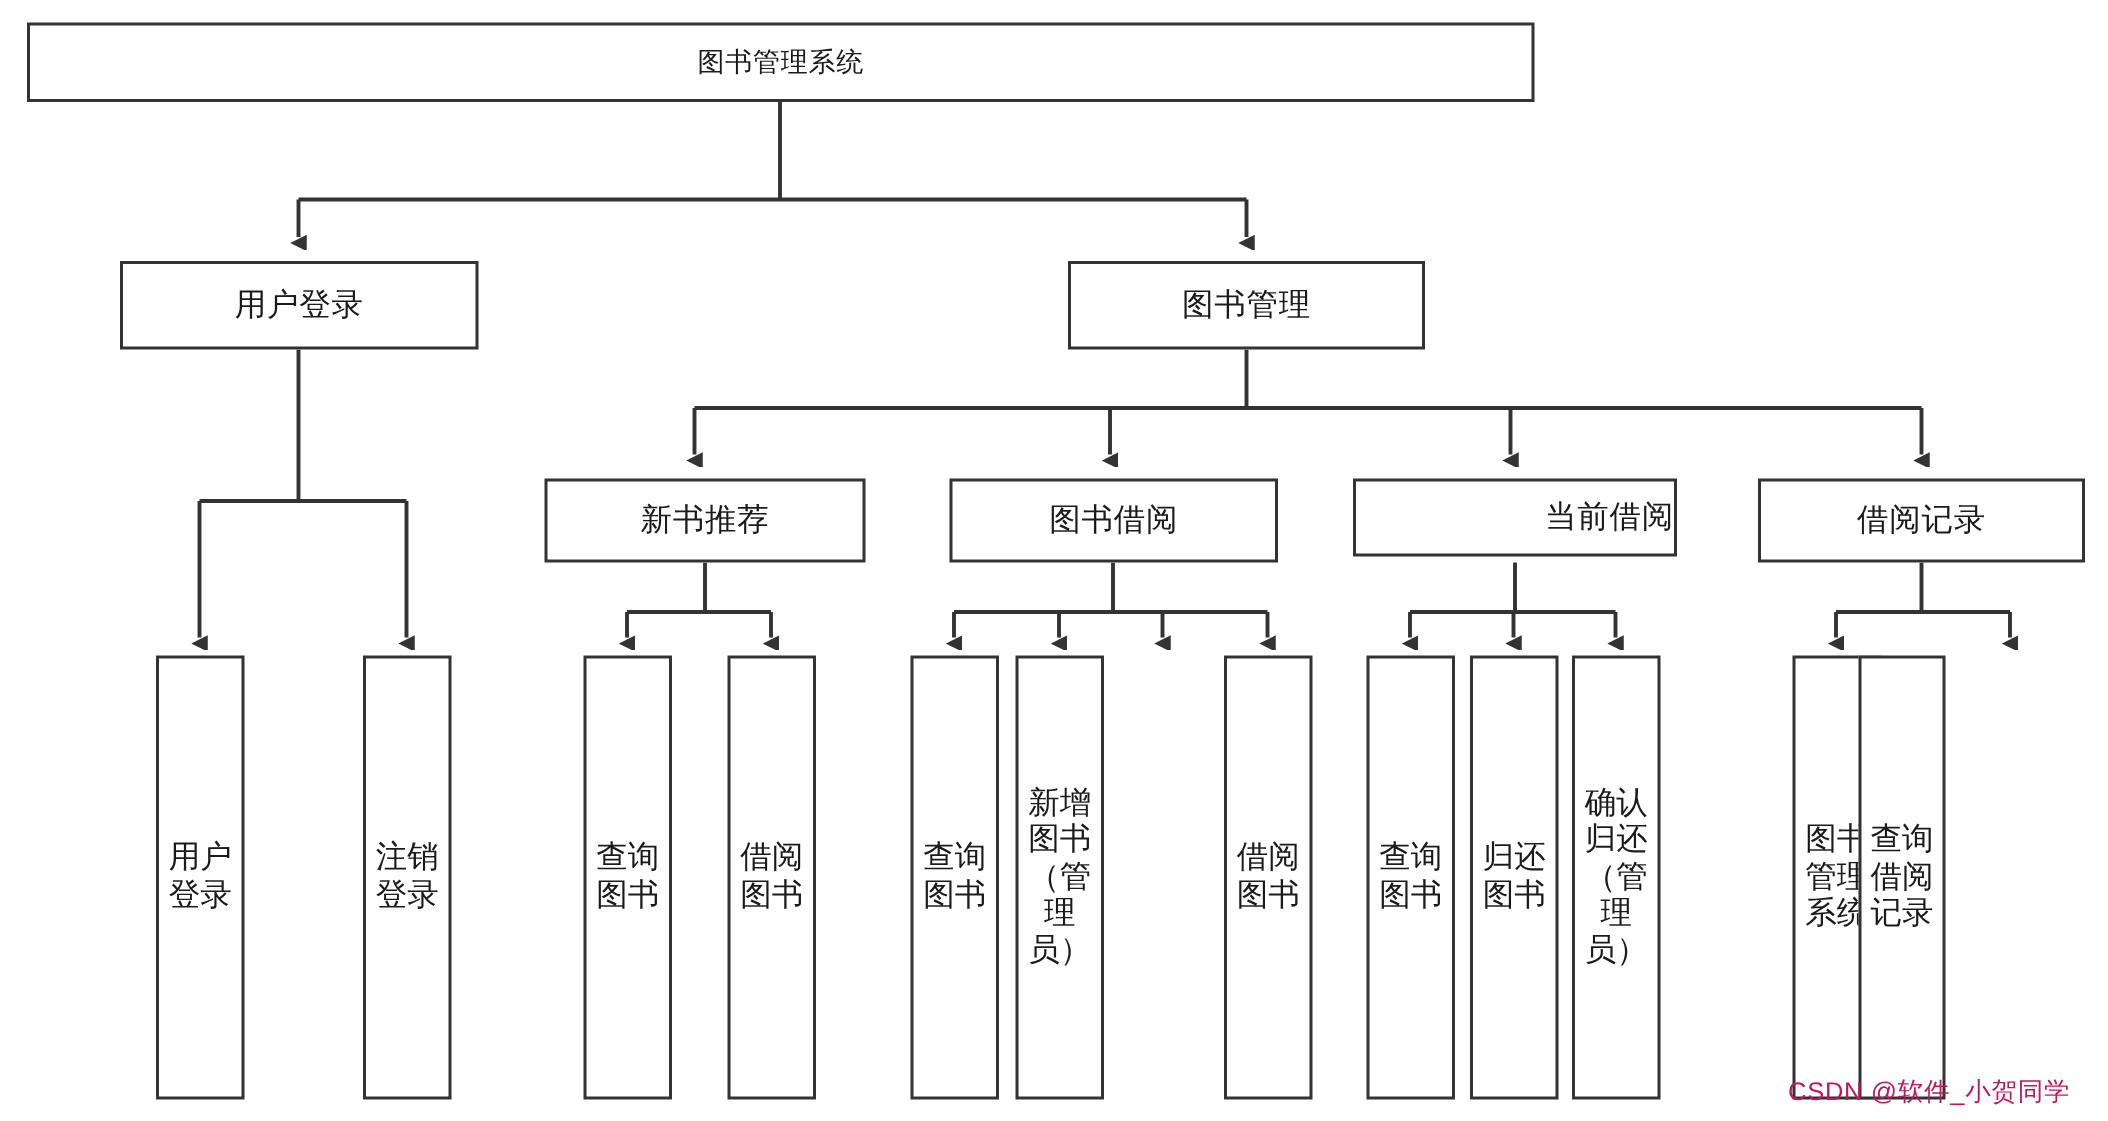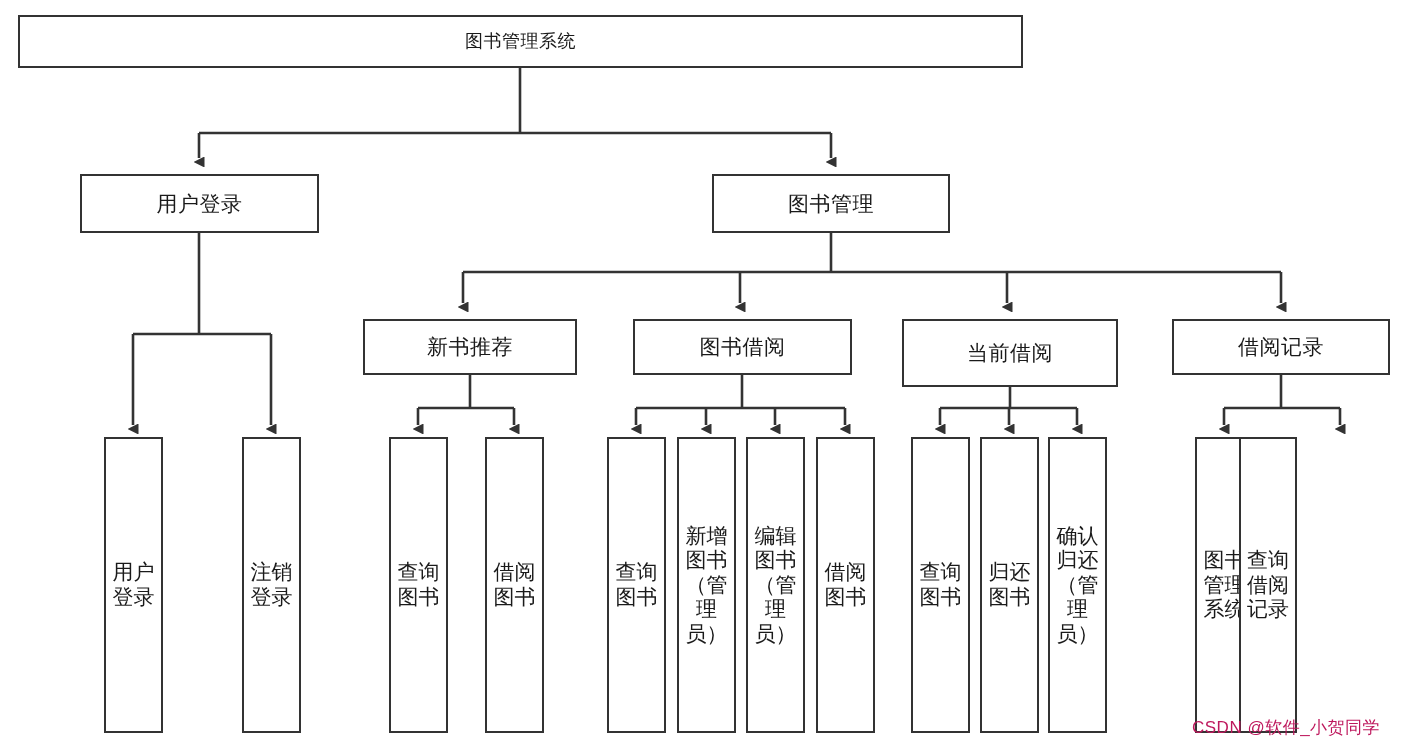--- a/index.html
+++ b/index.html
@@ -134,21 +134,21 @@
   <div class="node horizontal" style="left:712px; top:174px; width:238px; height:59px;">
     <span>图书管理</span>
   </div>
 
   <div class="node horizontal" style="left:363px; top:319px; width:214px; height:56px;">
     <span>新书推荐</span>
   </div>
   <div class="node horizontal" style="left:633px; top:319px; width:219px; height:56px;">
     <span>图书借阅</span>
   </div>
-  <div class="node horizontal" style="left:902px; top:319px; width:216px; height:68px;">
+  <div class="node horizontal" style="left:902px; top:319px; width:216px; height:52px;justify-content:flex-end;">
     <span>当前借阅</span>
   </div>
   <div class="node horizontal" style="left:1172px; top:319px; width:218px; height:56px;">
     <span>借阅记录</span>
   </div>
 
   <div class="node vertical" style="left:104px; top:437px; width:59px; height:296px;">
     <span class="vtext">用户登录</span>
   </div>
   <div class="node vertical" style="left:242px; top:437px; width:59px; height:296px;">
@@ -160,23 +160,20 @@
   </div>
   <div class="node vertical" style="left:485px; top:437px; width:59px; height:296px;">
     <span class="vtext">借阅图书</span>
   </div>
 
   <div class="node vertical" style="left:607px; top:437px; width:59px; height:296px;">
     <span class="vtext">查询图书</span>
   </div>
   <div class="node vertical" style="left:677px; top:437px; width:59px; height:296px;">
     <span class="vtext">新增图书（管理员）</span>
-  </div>
-  <div class="node vertical" style="left:746px; top:437px; width:59px; height:296px;">
-    <span class="vtext">编辑图书（管理员）</span>
   </div>
   <div class="node vertical" style="left:816px; top:437px; width:59px; height:296px;">
     <span class="vtext">借阅图书</span>
   </div>
 
   <div class="node vertical" style="left:911px; top:437px; width:59px; height:296px;">
     <span class="vtext">查询图书</span>
   </div>
   <div class="node vertical" style="left:980px; top:437px; width:59px; height:296px;">
     <span class="vtext">归还图书</span>

